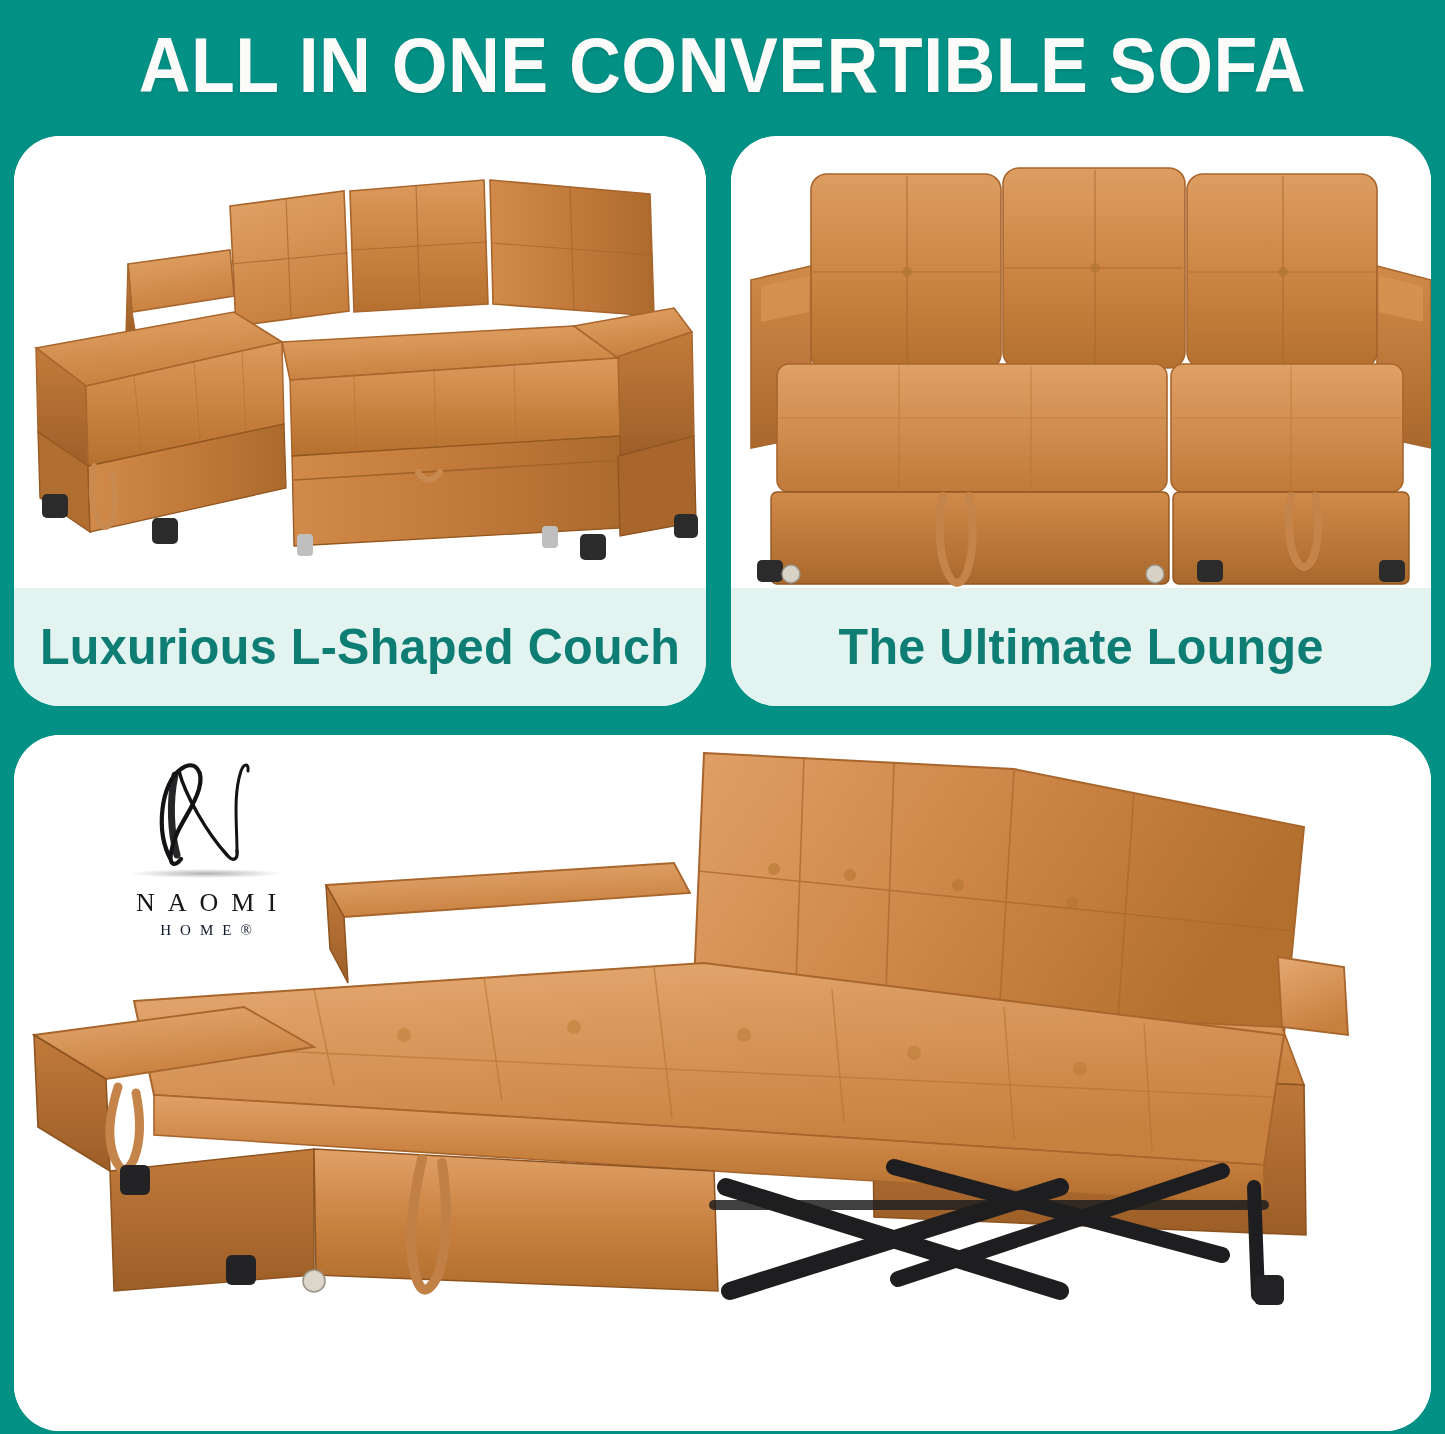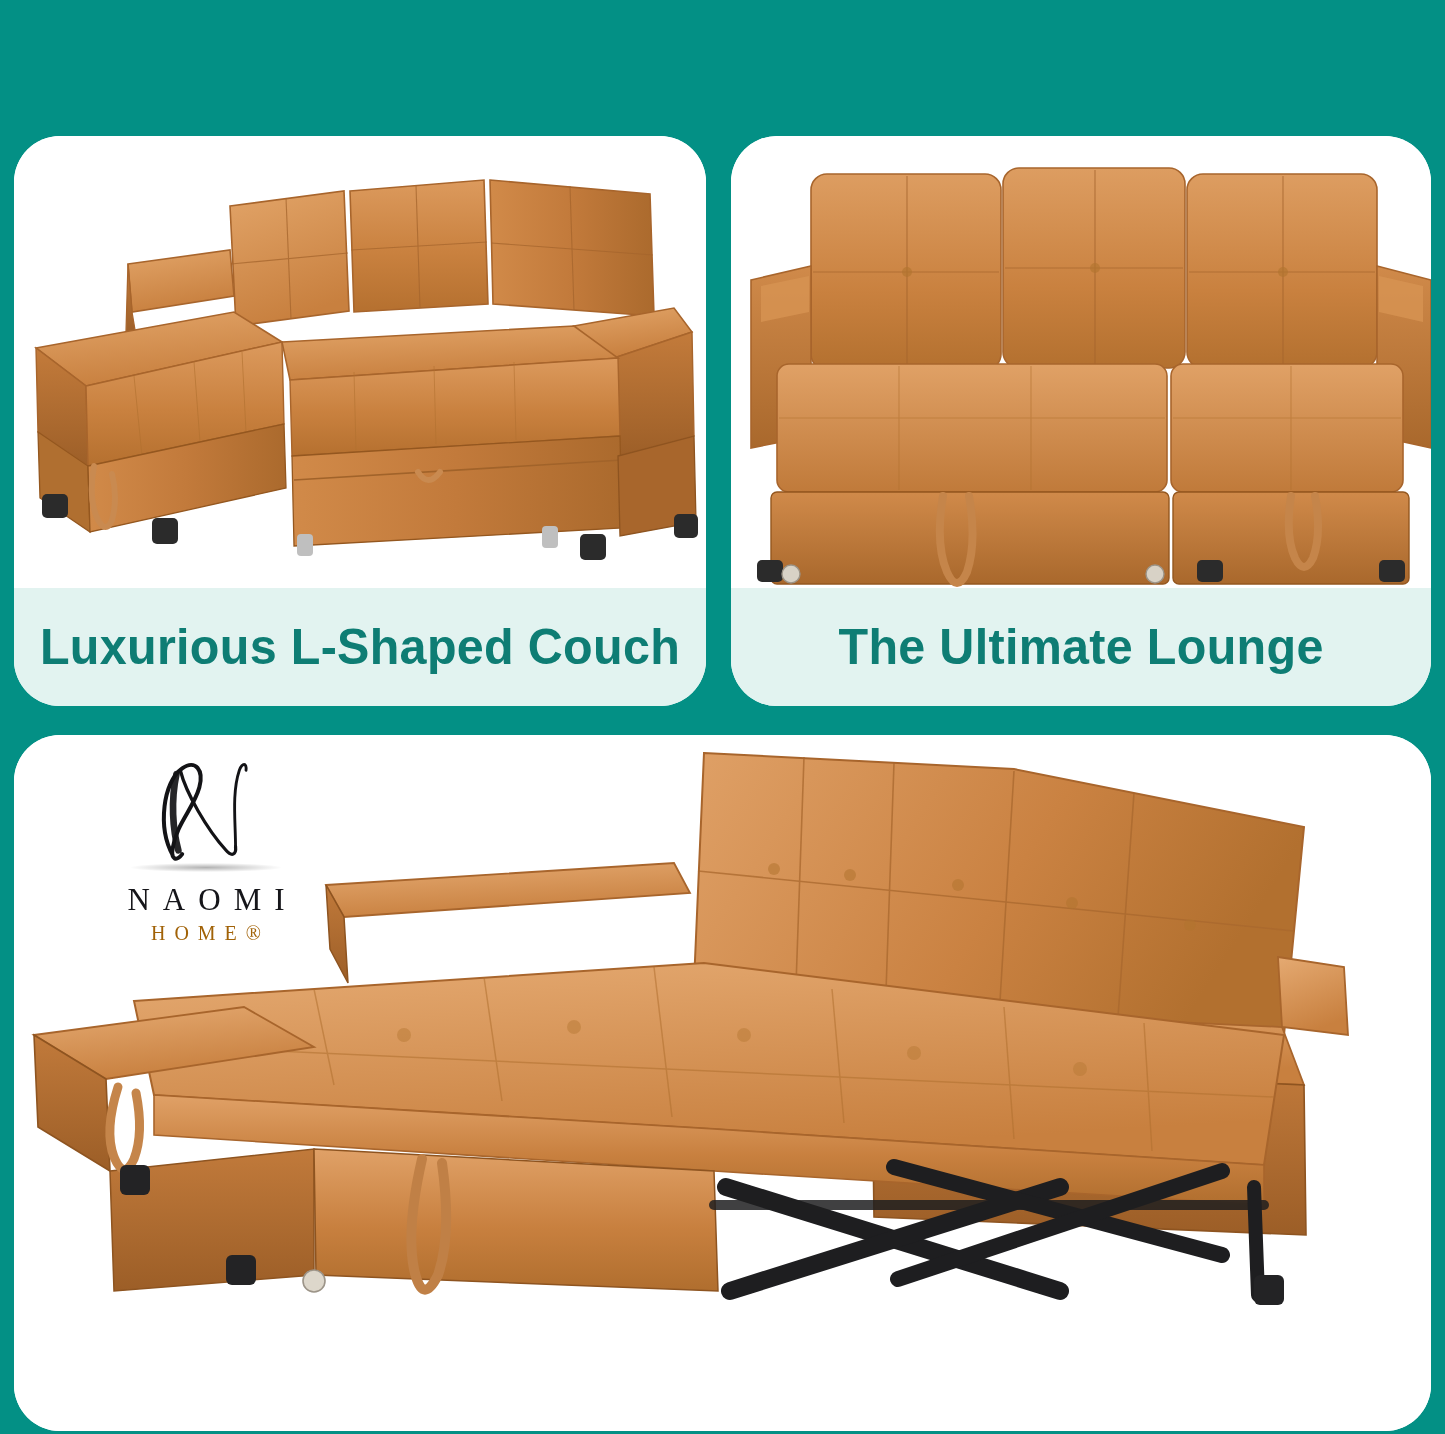--- a/index.html
+++ b/index.html
@@ -64,38 +64,41 @@
     pointer-events:none;
   }
   .logo-mark{width:130px;height:118px;display:block;}
   .logo-shadow{
     width:150px;height:9px;margin-top:-4px;
     background:radial-gradient(ellipse at center, rgba(0,0,0,.30) 0%, rgba(0,0,0,0) 72%);
   }
   .logo-name{
     margin-top:10px;
     font-family:"Liberation Serif", serif;
-    font-size:31px;letter-spacing:13px;color:#16161a;
+    font-size:26px;letter-spacing:13px;color:#16161a;
     text-indent:13px;
   }
   .logo-sub{
     margin-top:4px;
     font-family:"Liberation Serif", serif;
-    font-size:20px;letter-spacing:9px;color:#a16207;
+    font-size:15px;letter-spacing:9px;color:#0f172a;
     text-indent:9px;
   }
 
   
   svg.sofa{position:absolute;display:block;}
 </style>
 </head>
 <body>
 
 <div class="stage">
 
+  <div class="header">
+    <div class="header-title">ALL IN ONE CONVERTIBLE SOFA</div>
+  </div>
 
   <div class="panel panel-tl">
     <div class="photo">
       <svg class="sofa" viewBox="0 0 692 452" width="692" height="452">
         <defs>
           <linearGradient id="lthA" x1="0" y1="0" x2="0" y2="1">
             <stop offset="0" stop-color="#dc9a5d"></stop>
               <stop offset=".55" stop-color="#c9813f"></stop>
               <stop offset="1" stop-color="#b5702f"></stop>
           </linearGradient>

